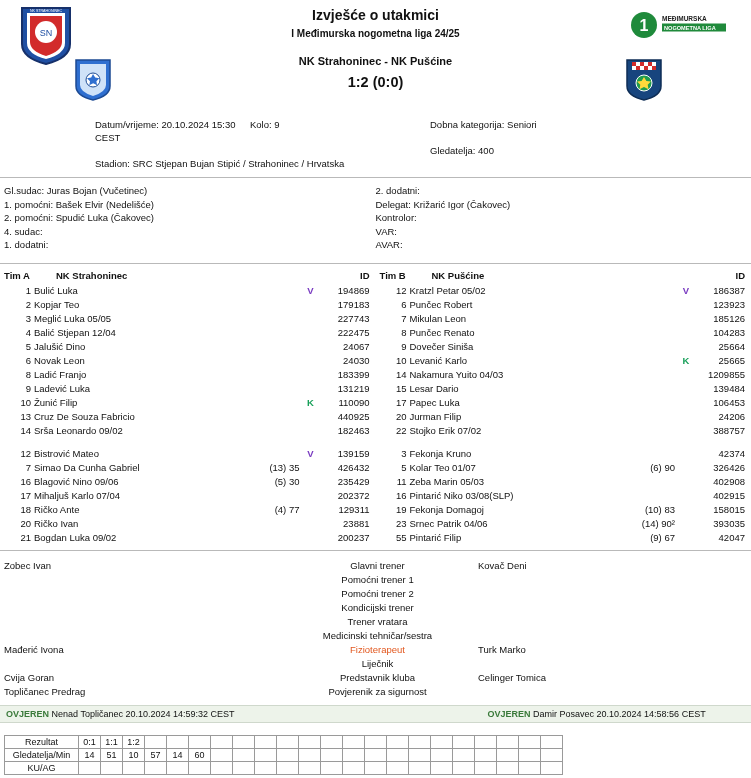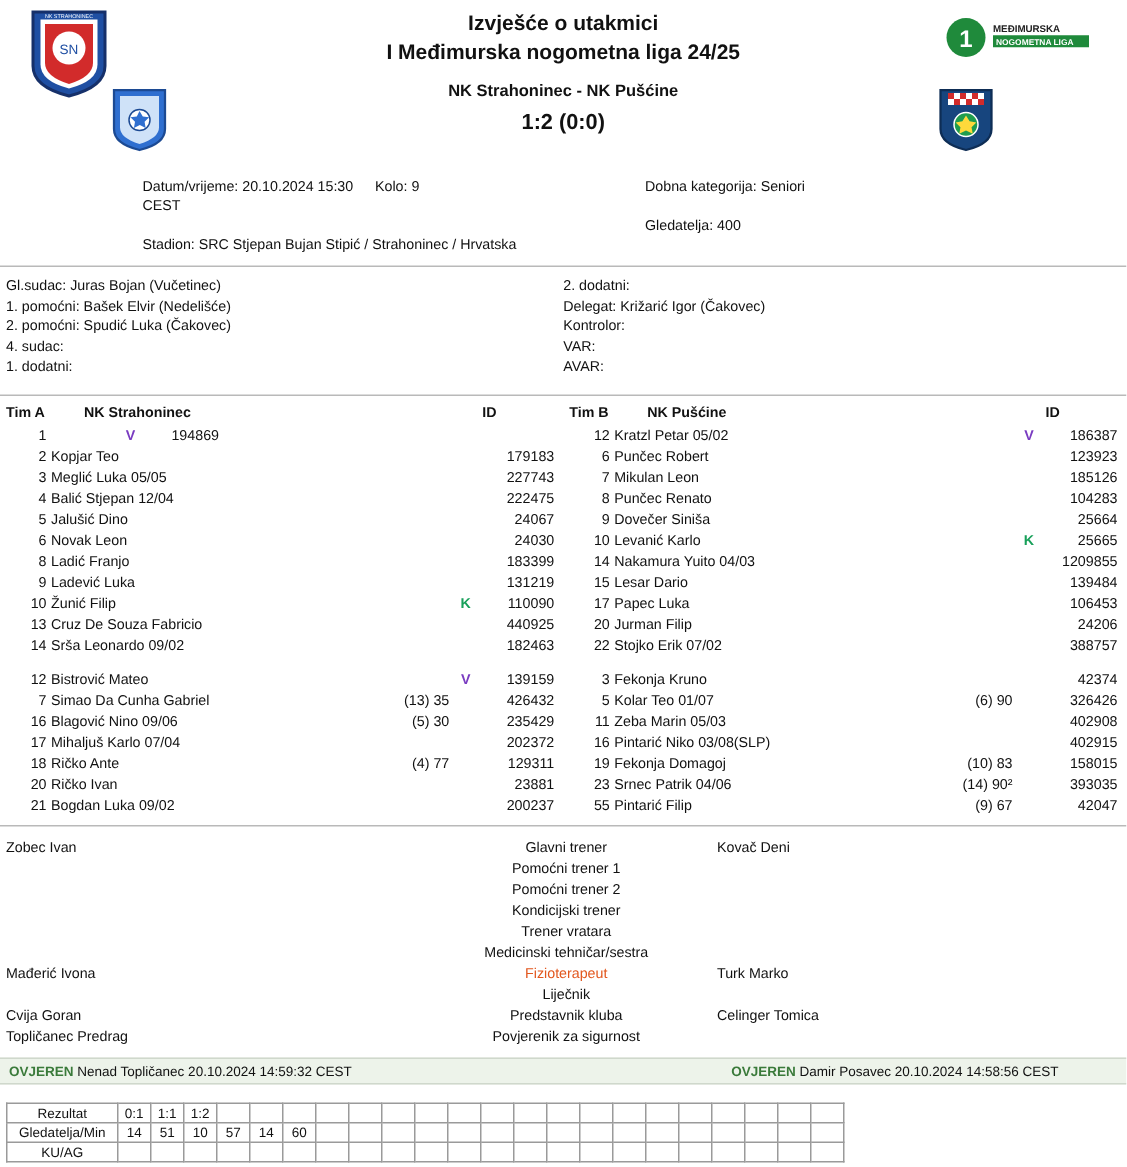--- a/index.html
+++ b/index.html
@@ -10,21 +10,21 @@
     font-family: "Liberation Sans", sans-serif;
     font-size: 9.5px;
     color: #111;
   }
   .page { position: relative; width: 751px; height: 778px; overflow: hidden; }
 
   
   .header { position: relative; height: 112px; }
   .title-block { text-align: center; padding-top: 6px; }
   .title-1 { font-size: 14px; font-weight: bold; line-height: 18px; }
-  .title-2 { font-size: 14px; font-weight: bold; line-height: 20px; }
+  .title-2 { font-size: 10px; font-weight: bold; line-height: 20px; }
   .title-3 { font-size: 11px; font-weight: bold; line-height: 22px; margin-top: 6px; }
   .title-4 { font-size: 14.5px; font-weight: bold; line-height: 20px; }
 
   .crest-left { position: absolute; left: 18px; top: 4px; width: 56px; height: 62px; }
   .crest-home { position: absolute; left: 74px; top: 58px; width: 38px; height: 44px; }
   .crest-away { position: absolute; right: 88px; top: 58px; width: 38px; height: 44px; }
   .league-logo { position: absolute; right: 10px; top: 10px; width: 112px; height: 30px; }
 
   
   .info { position: relative; padding: 6px 0 2px 0; font-size: 9.5px; }
@@ -41,21 +41,21 @@
   .off-col { width: 50%; }
   .off-col.left { padding-left: 4px; }
   .off-line { line-height: 13.5px; }
 
   
   .squads { display: flex; font-size: 9.5px; }
   .team { width: 50%; position: relative; }
   .team-head { display: flex; font-weight: bold; padding-bottom: 3px; }
   .th-label { width: 34px; padding-left: 4px; }
   .th-name { flex: 1; padding-left: 22px; }
-  .th-id { width: 54px; padding-right: 6px; }
+  .th-id { width: 54px; text-align: right; padding-right: 6px; }
 
   .prow { display: flex; line-height: 14px; }
   .p-num { width: 34px; text-align: right; padding-right: 3px; }
   .p-name { flex: 1; }
   .p-mark { width: 14px; text-align: center; font-weight: bold; }
   .p-sub { width: 46px; text-align: right; padding-right: 4px; }
   .p-id { width: 58px; text-align: right; padding-right: 6px; }
   .cap { color: #7a3cc1; }
   .gk { color: #18a05a; }
   .spacer { height: 9px; }
@@ -202,20 +202,21 @@
 
     <div class="team">
       <div class="team-head">
         <div class="th-label">Tim A</div>
         <div class="th-name">NK Strahoninec</div>
         <div class="th-id">ID</div>
       </div>
       <div id="home-starters">
           <div class="prow">
             <div class="p-num">1</div>
+            <div class="p-name">Bulić Luka</div>
             <div class="p-sub"></div>
             <div class="p-mark cap">V</div>
             <div class="p-id">194869</div>
           </div>
           <div class="prow">
             <div class="p-num">2</div>
             <div class="p-name">Kopjar Teo</div>
             <div class="p-sub"></div>
             <div class="p-mark"></div>
             <div class="p-id">179183</div>

